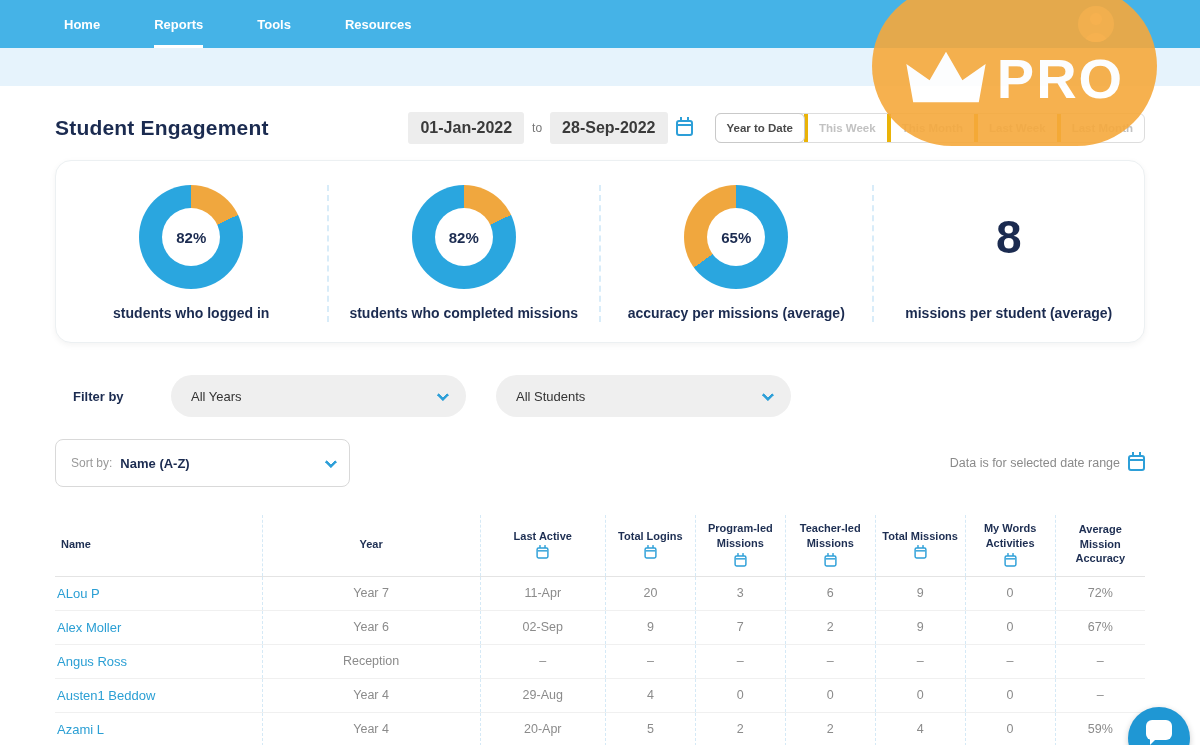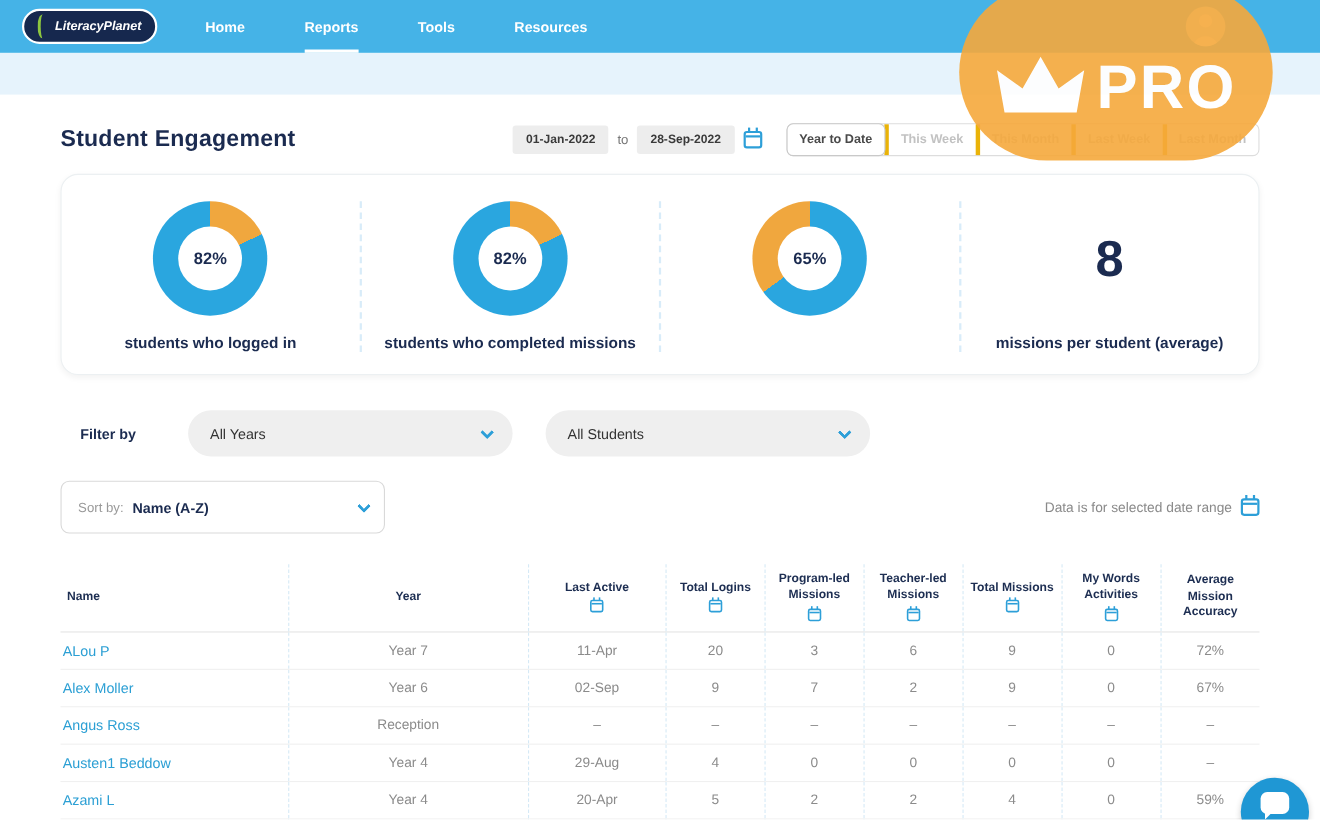--- a/index.html
+++ b/index.html
@@ -30,21 +30,21 @@
     gap:10px; padding-top:26px; }
   .pro-text { color:#fff; font-size:56px; font-weight:800; letter-spacing:2px; line-height:1; }
   .crown { display:flex; }
 
   
   .content { padding:0 55px; }
   .title-row { display:flex; align-items:center; margin-top:26px; }
   h1 { font-size:21px; font-weight:800; color:#1b2b50; margin-right:auto; letter-spacing:.2px; }
 
   .date-controls { display:flex; align-items:center; gap:8px; }
-  .date-box { background:#ededed; border-radius:3px; padding:7px 12px; font-size:11px; font-weight:700; color:#3a3a3a; cursor:pointer; }
+  .date-box { background:#ededed; border-radius:3px; padding:7px 12px; font-size:16px; font-weight:700; color:#3a3a3a; cursor:pointer; }
   .to { font-size:12px; color:#777; }
 
   .cal { position:relative; display:inline-block; width:17px; height:16px; border:2px solid #2d9fd8; border-radius:3px; cursor:pointer; }
   .cal::before { content:""; position:absolute; top:-5px; left:2px; width:2px; height:4px; background:#2d9fd8; box-shadow:7px 0 0 #2d9fd8; }
   .cal::after { content:""; position:absolute; top:2px; left:0; right:0; height:2px; background:#2d9fd8; }
   .cal-sm { transform:scale(.72); margin:-2px 0; }
 
   .seg { display:flex; border:1px solid #ddd; border-radius:6px; background:#fff; margin-left:22px; }
   .seg-item { padding:8px 11px; font-size:11.5px; font-weight:700; color:#c2c2c2; white-space:nowrap; cursor:pointer; border-left:4px solid #eab308; }
   .seg-item:first-child { border-left:none; }
@@ -95,24 +95,20 @@
   .chat-bubble { position:absolute; right:10px; bottom:-24px; width:62px; height:62px; border-radius:50%;
     background:#1f97d4; z-index:60; display:flex; justify-content:center; padding-top:13px; cursor:pointer;
     box-shadow:0 2px 6px rgba(0,0,0,.2); }
   .chat-icon { width:26px; height:20px; background:#fff; border-radius:6px; position:relative; }
   .chat-icon::after { content:""; position:absolute; bottom:-5px; left:4px; border:5px solid transparent; border-top-color:#fff; border-left-color:#fff; }
 </style>
 </head>
 <body>
 
 <header class="topbar">
-  <div class="logo">
-    <span class="logo-leaf"></span>
-    <span class="logo-text">LiteracyPlanet</span>
-  </div>
   <nav class="nav">
     <a class="nav-item">Home</a>
     <a class="nav-item active">Reports</a>
     <a class="nav-item">Tools</a>
     <a class="nav-item">Resources</a>
   </nav>
   <div class="avatar">
     <span class="avatar-head"></span>
     <span class="avatar-body"></span>
   </div>
@@ -170,20 +166,21 @@
       <div class="stat-label">students who completed missions</div>
     </div>
     <div class="stat">
       <div class="stat-viz">
         <div class="donut" style="background: conic-gradient(rgb(42, 166, 223) 0deg, rgb(42, 166, 223) 65%, rgb(240, 167, 62) 65%, rgb(240, 167, 62) 100%);">
           <div class="hole">
               <span>65%</span>
             </div>
         </div>
       </div>
+      <div class="stat-label">accuracy per missions (average)</div>
     </div>
     <div class="stat">
       <div class="stat-viz">
         <div class="big-number">8</div>
       </div>
       <div class="stat-label">missions per student (average)</div>
     </div>
   </section>
 
   <div class="filter-row">

